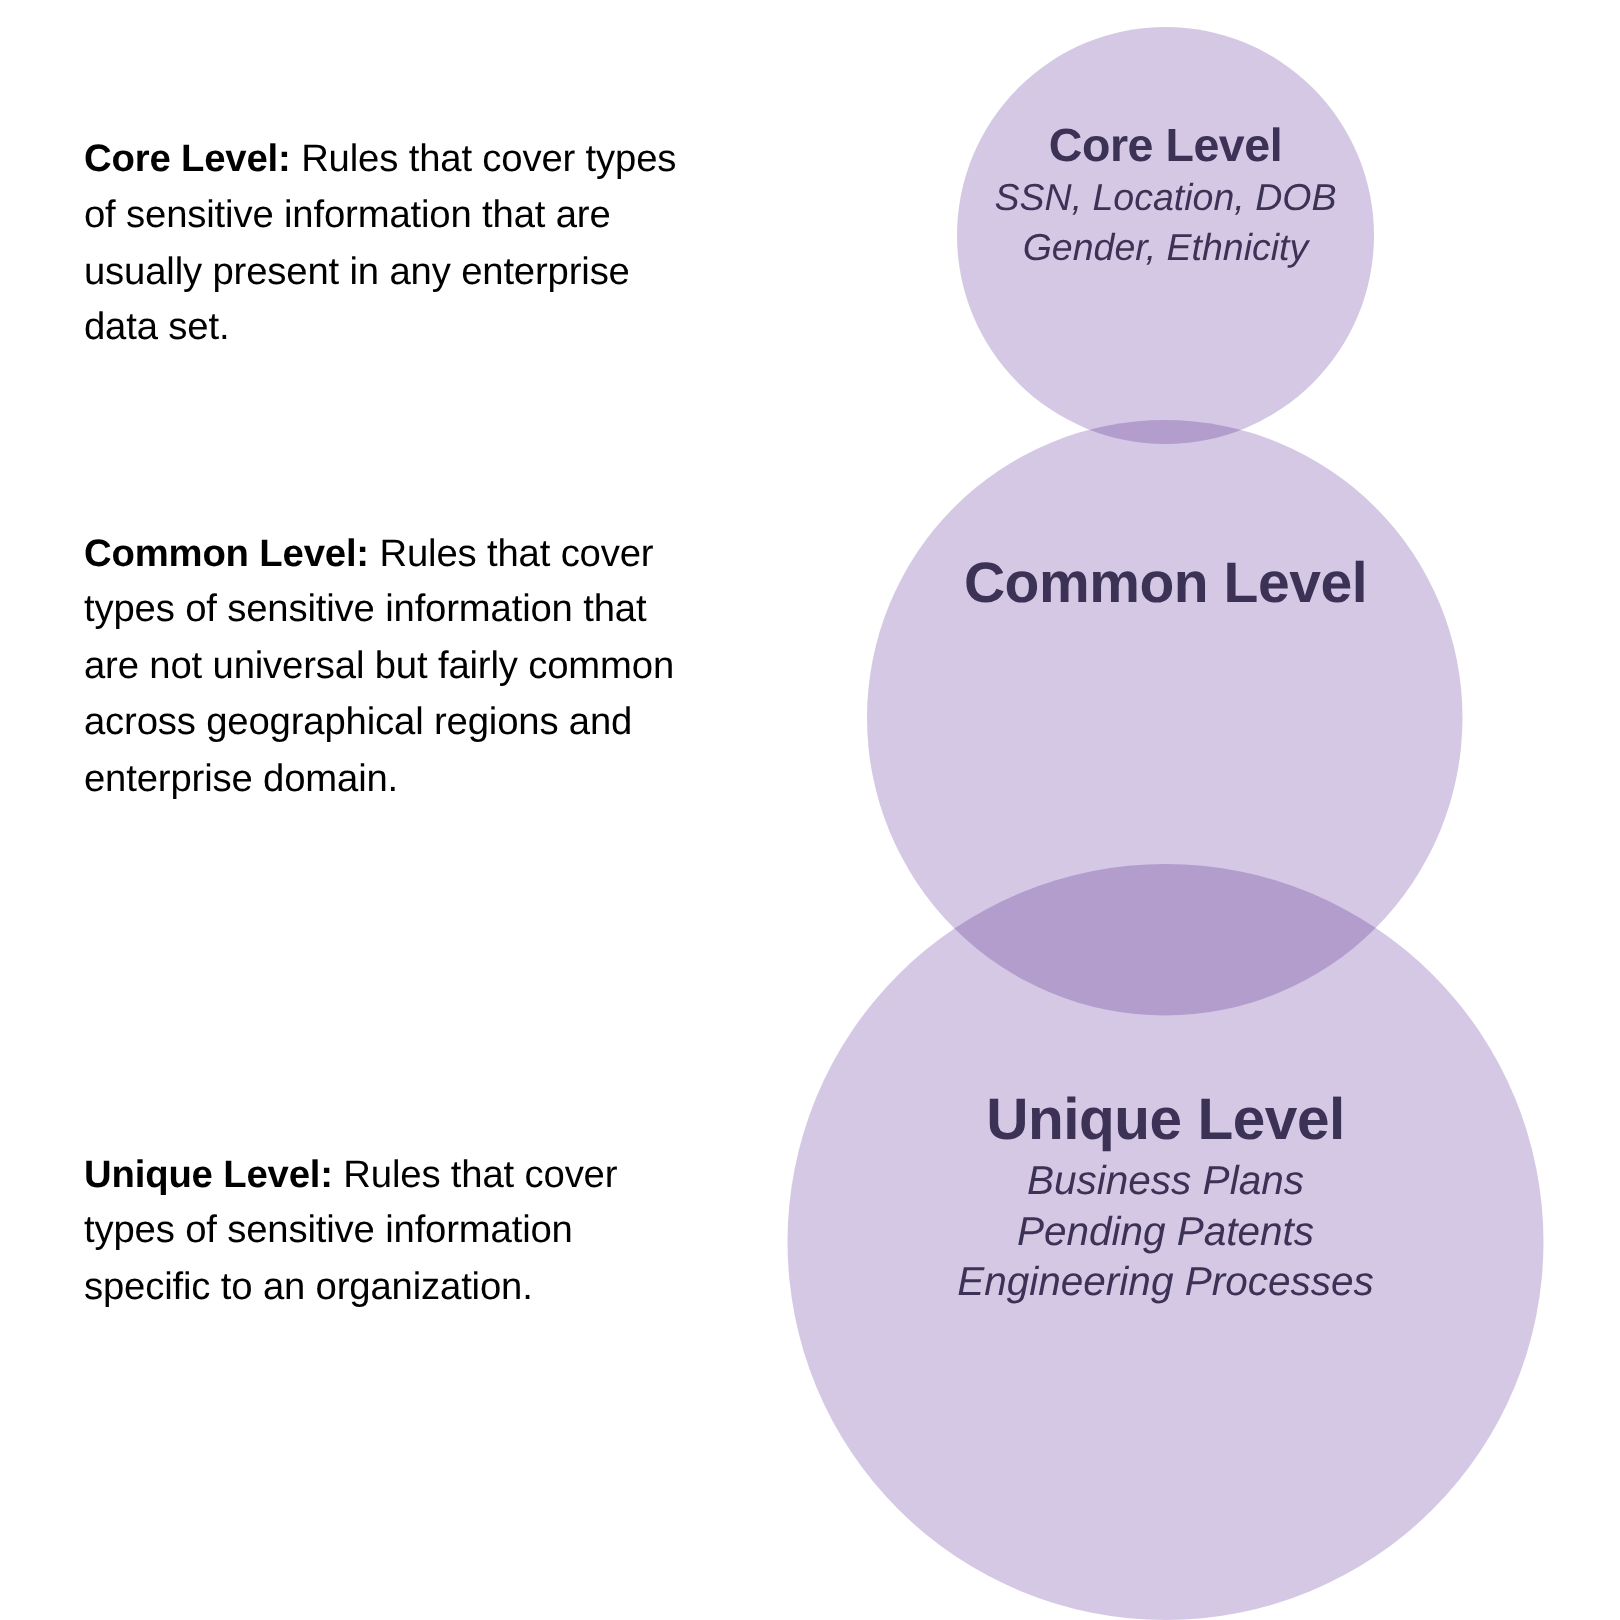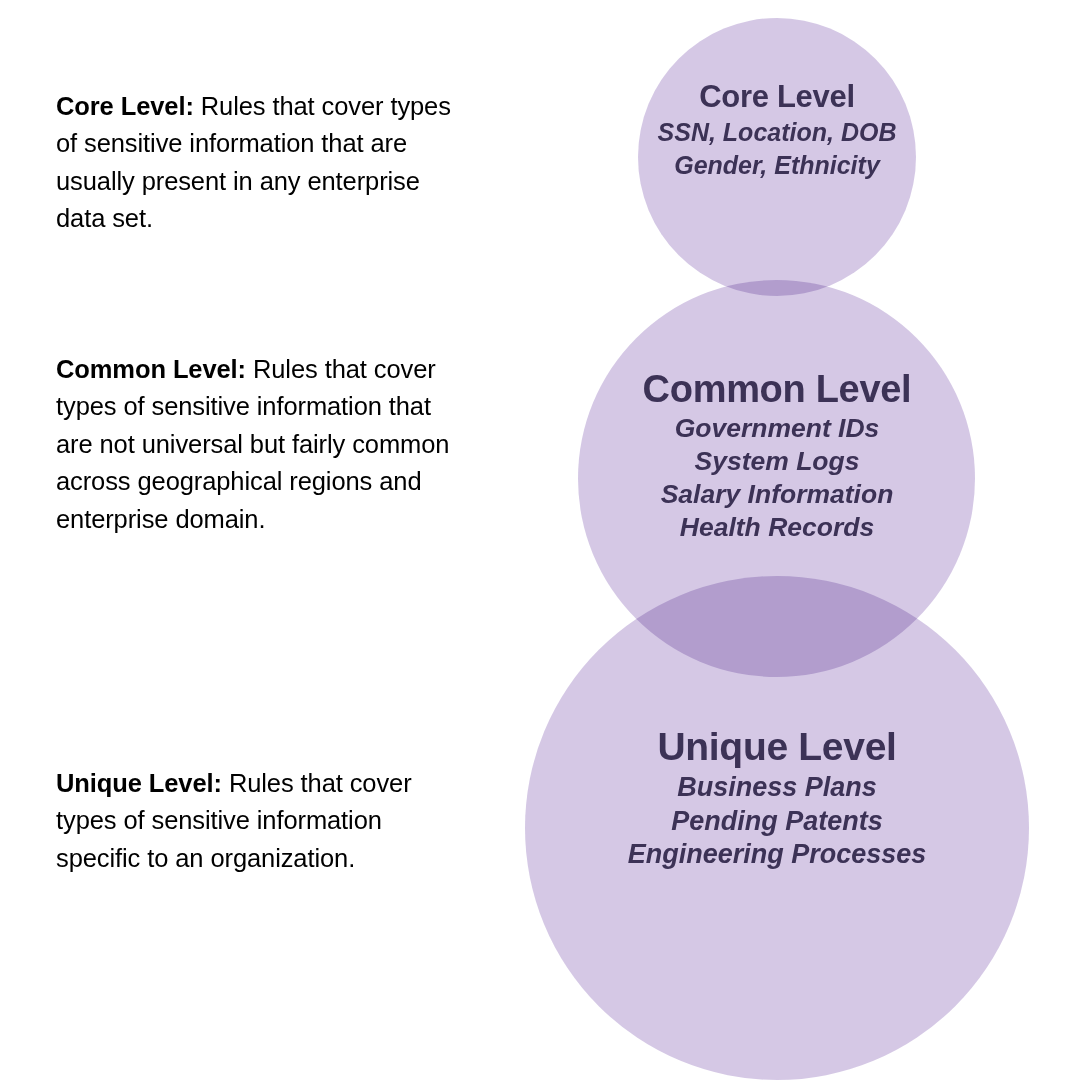--- a/index.html
+++ b/index.html
@@ -84,21 +84,21 @@
     width: 520px;
     left: 517px;
   }
   .circle-title {
     font-weight: bold;
     letter-spacing: -0.3px;
     white-space: nowrap;
   }
   .circle-items {
     font-style: italic;
-    font-weight: 700;
+    font-weight: 400;
   }
   .circle-items div {
     white-space: nowrap;
   }
 
   #label-core        { top: 78px; }
   #label-core .circle-title { font-size: 31px; line-height: 38px; }
   #label-core .circle-items { font-size: 25px; line-height: 32.5px; }
 
   #label-common      { top: 350px; }
@@ -139,26 +139,20 @@
     <div class="circle-label" id="label-core">
       <div class="circle-title">Core Level</div>
       <div class="circle-items">
         <div>SSN, Location, DOB</div>
         <div>Gender, Ethnicity</div>
       </div>
     </div>
 
     <div class="circle-label" id="label-common">
       <div class="circle-title">Common Level</div>
-      <div class="circle-items">
-        <div>Government IDs</div>
-        <div>System Logs</div>
-        <div>Salary Information</div>
-        <div>Health Records</div>
-      </div>
     </div>
 
     <div class="circle-label" id="label-unique">
       <div class="circle-title">Unique Level</div>
       <div class="circle-items">
         <div>Business Plans</div>
         <div>Pending Patents</div>
         <div>Engineering Processes</div>
       </div>
     </div>

